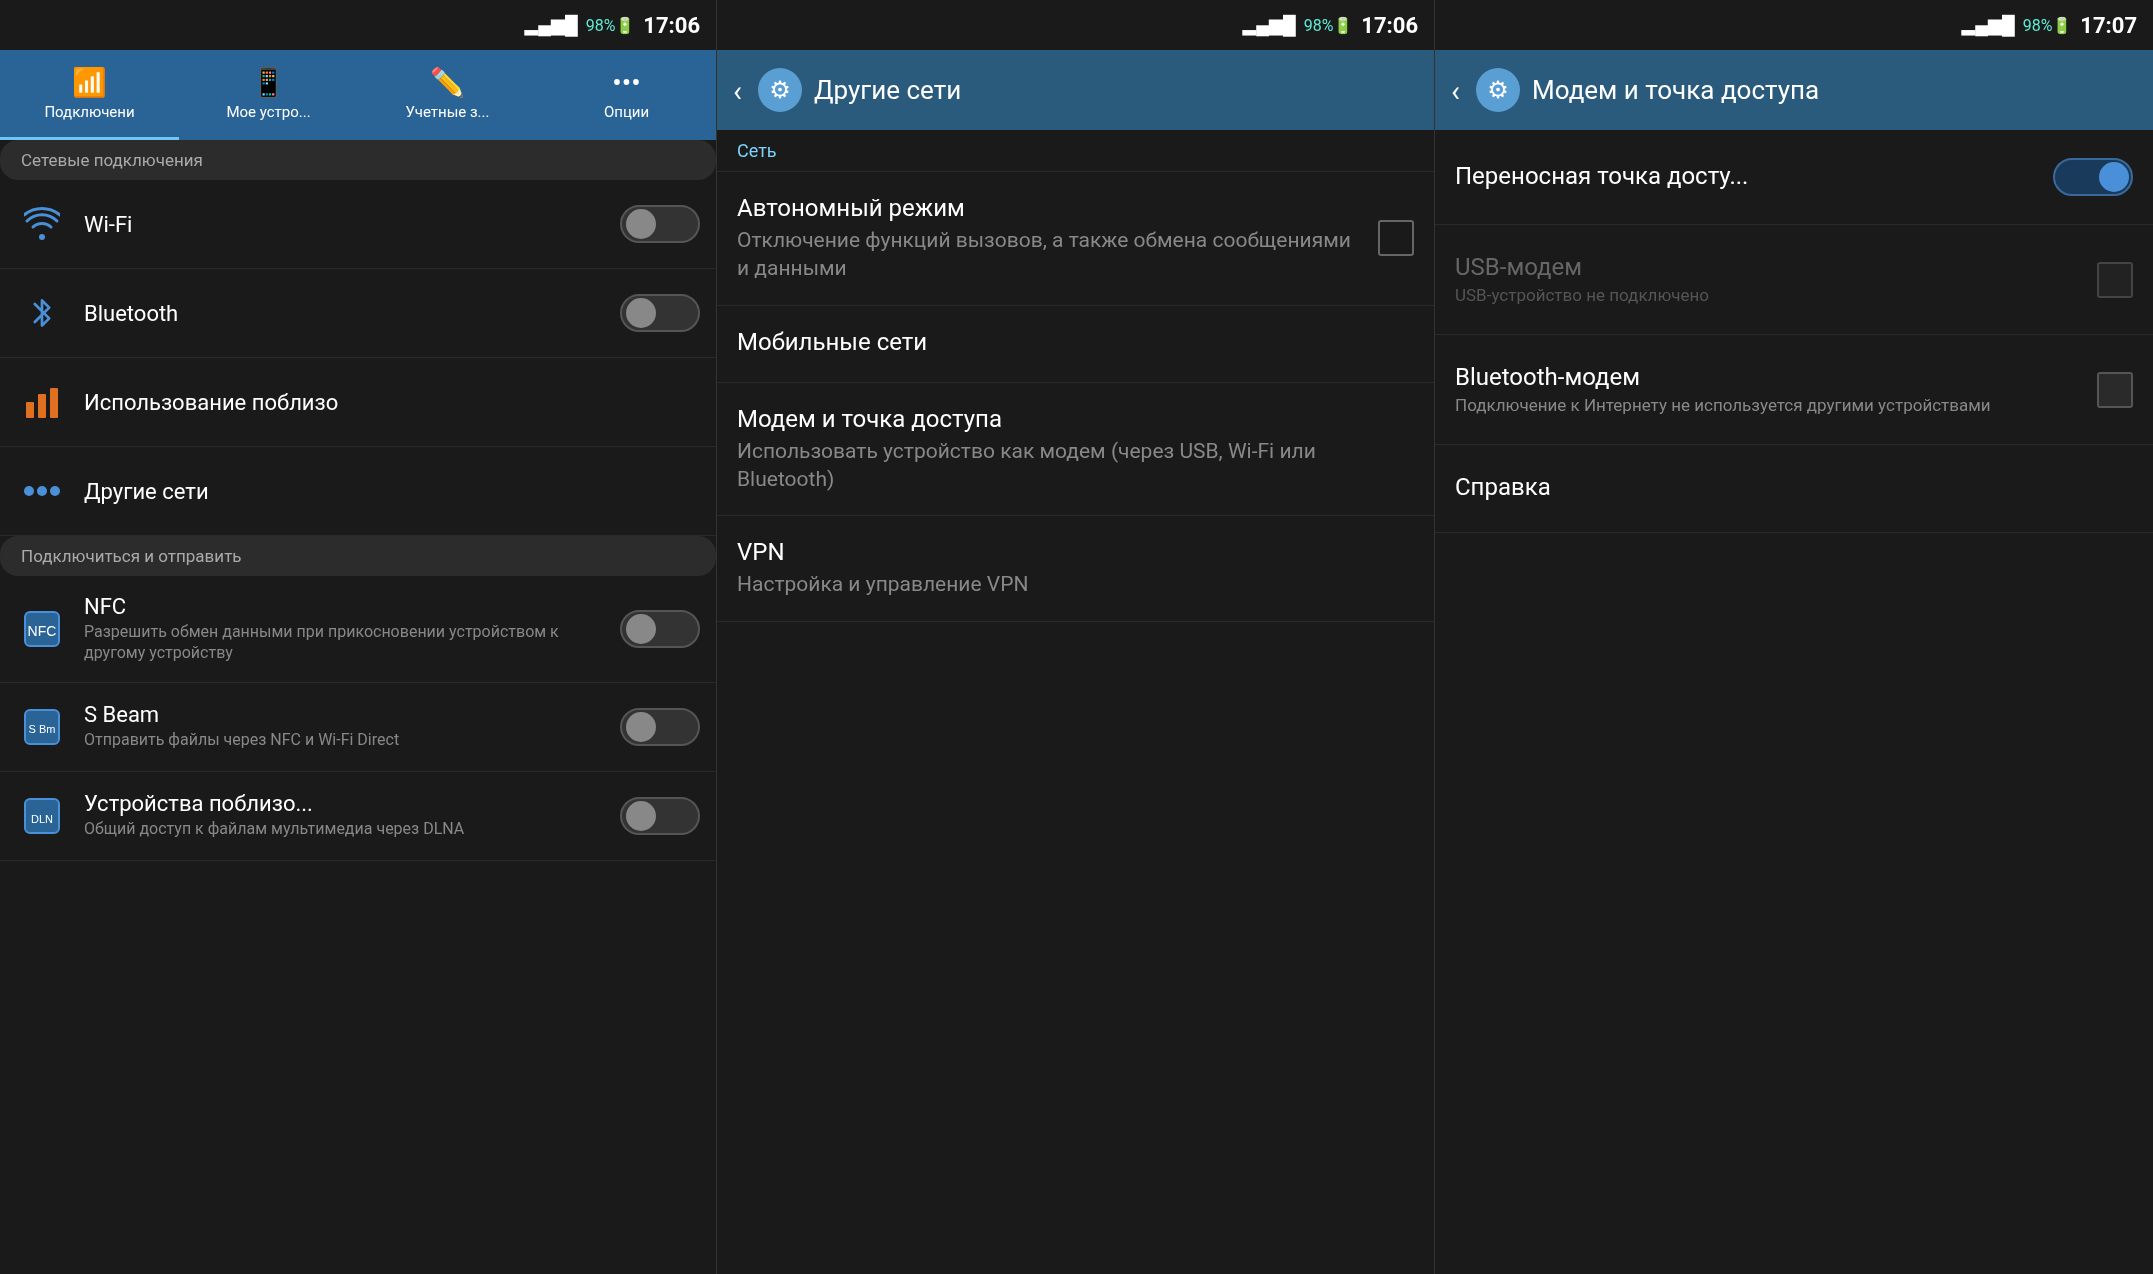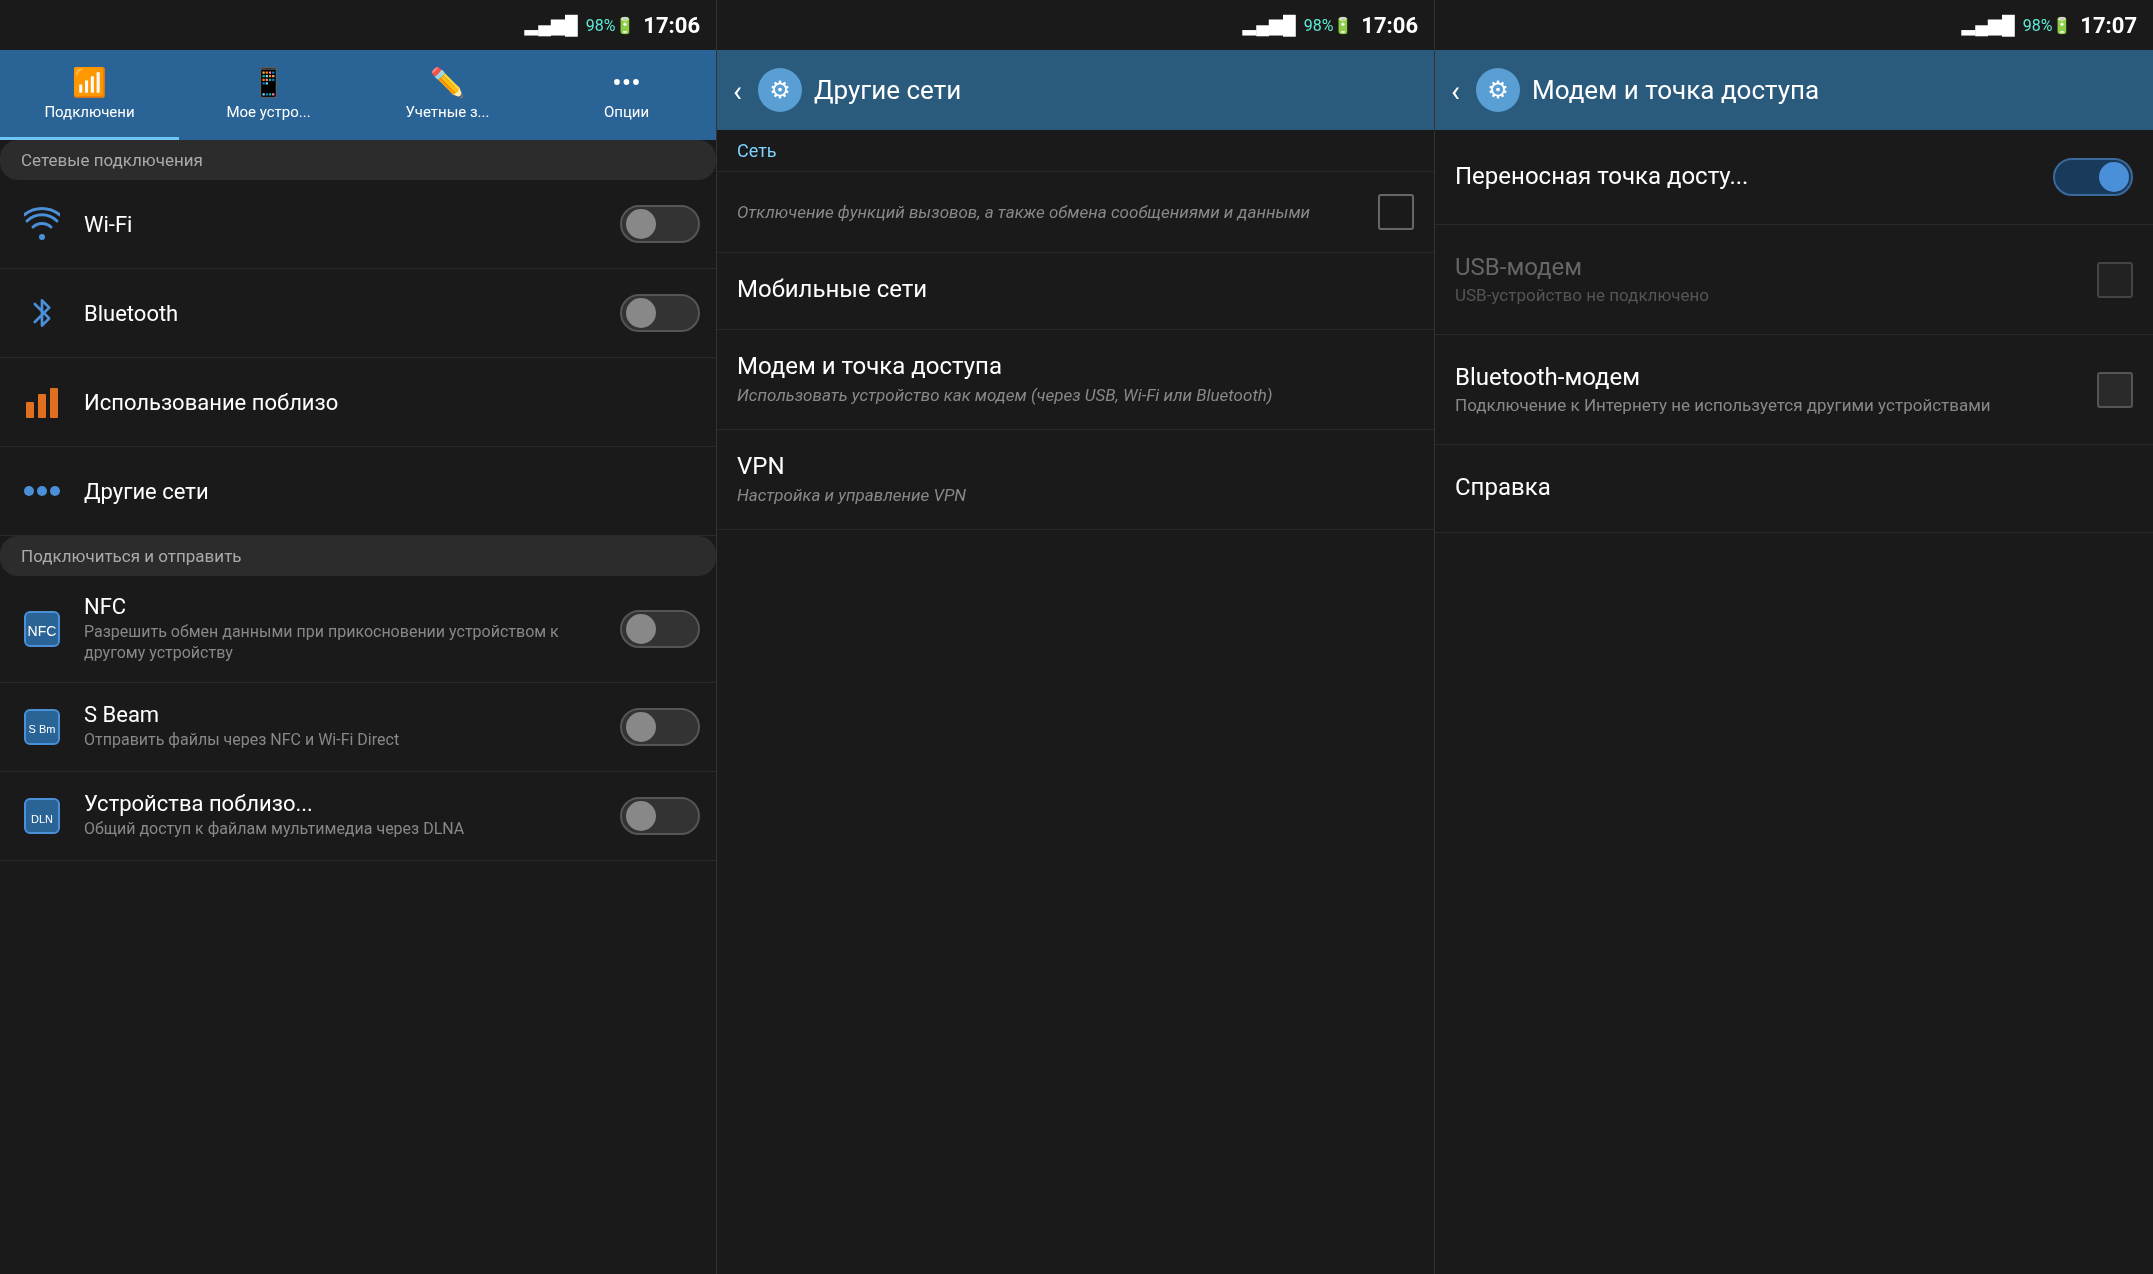--- a/index.html
+++ b/index.html
@@ -226,23 +226,22 @@
       flex: 1;
     }
     .net-item .net-item-title {
       color: #fff;
       font-size: 24px;
       font-weight: 400;
       margin-bottom: 4px;
     }
     .net-item .net-item-subtitle {
       color: #888;
-      font-size: 17px;
+      font-size: 21px;
       line-height: 1.35;
-      font-style: italic;
     }
     .net-item .net-item-check {
       width: 36px;
       height: 36px;
       border: 2px solid #666;
       border-radius: 3px;
       margin-left: 12px;
       flex-shrink: 0;
     }
 
@@ -485,20 +484,21 @@
     <div class="gear-icon">⚙</div>
     <span class="page-title">Другие сети</span>
   </div>
 
   <div class="net-section-label">
     <span>Сеть</span>
   </div>
 
   <div class="net-item">
     <div class="net-item-text">
+      <div class="net-item-title">Автономный режим</div>
       <div class="net-item-subtitle">Отключение функций вызовов, а также обмена сообщениями и данными</div>
     </div>
     <div class="net-item-check"></div>
   </div>
 
   <div class="net-item">
     <div class="net-item-text">
       <div class="net-item-title">Мобильные сети</div>
     </div>
   </div>

